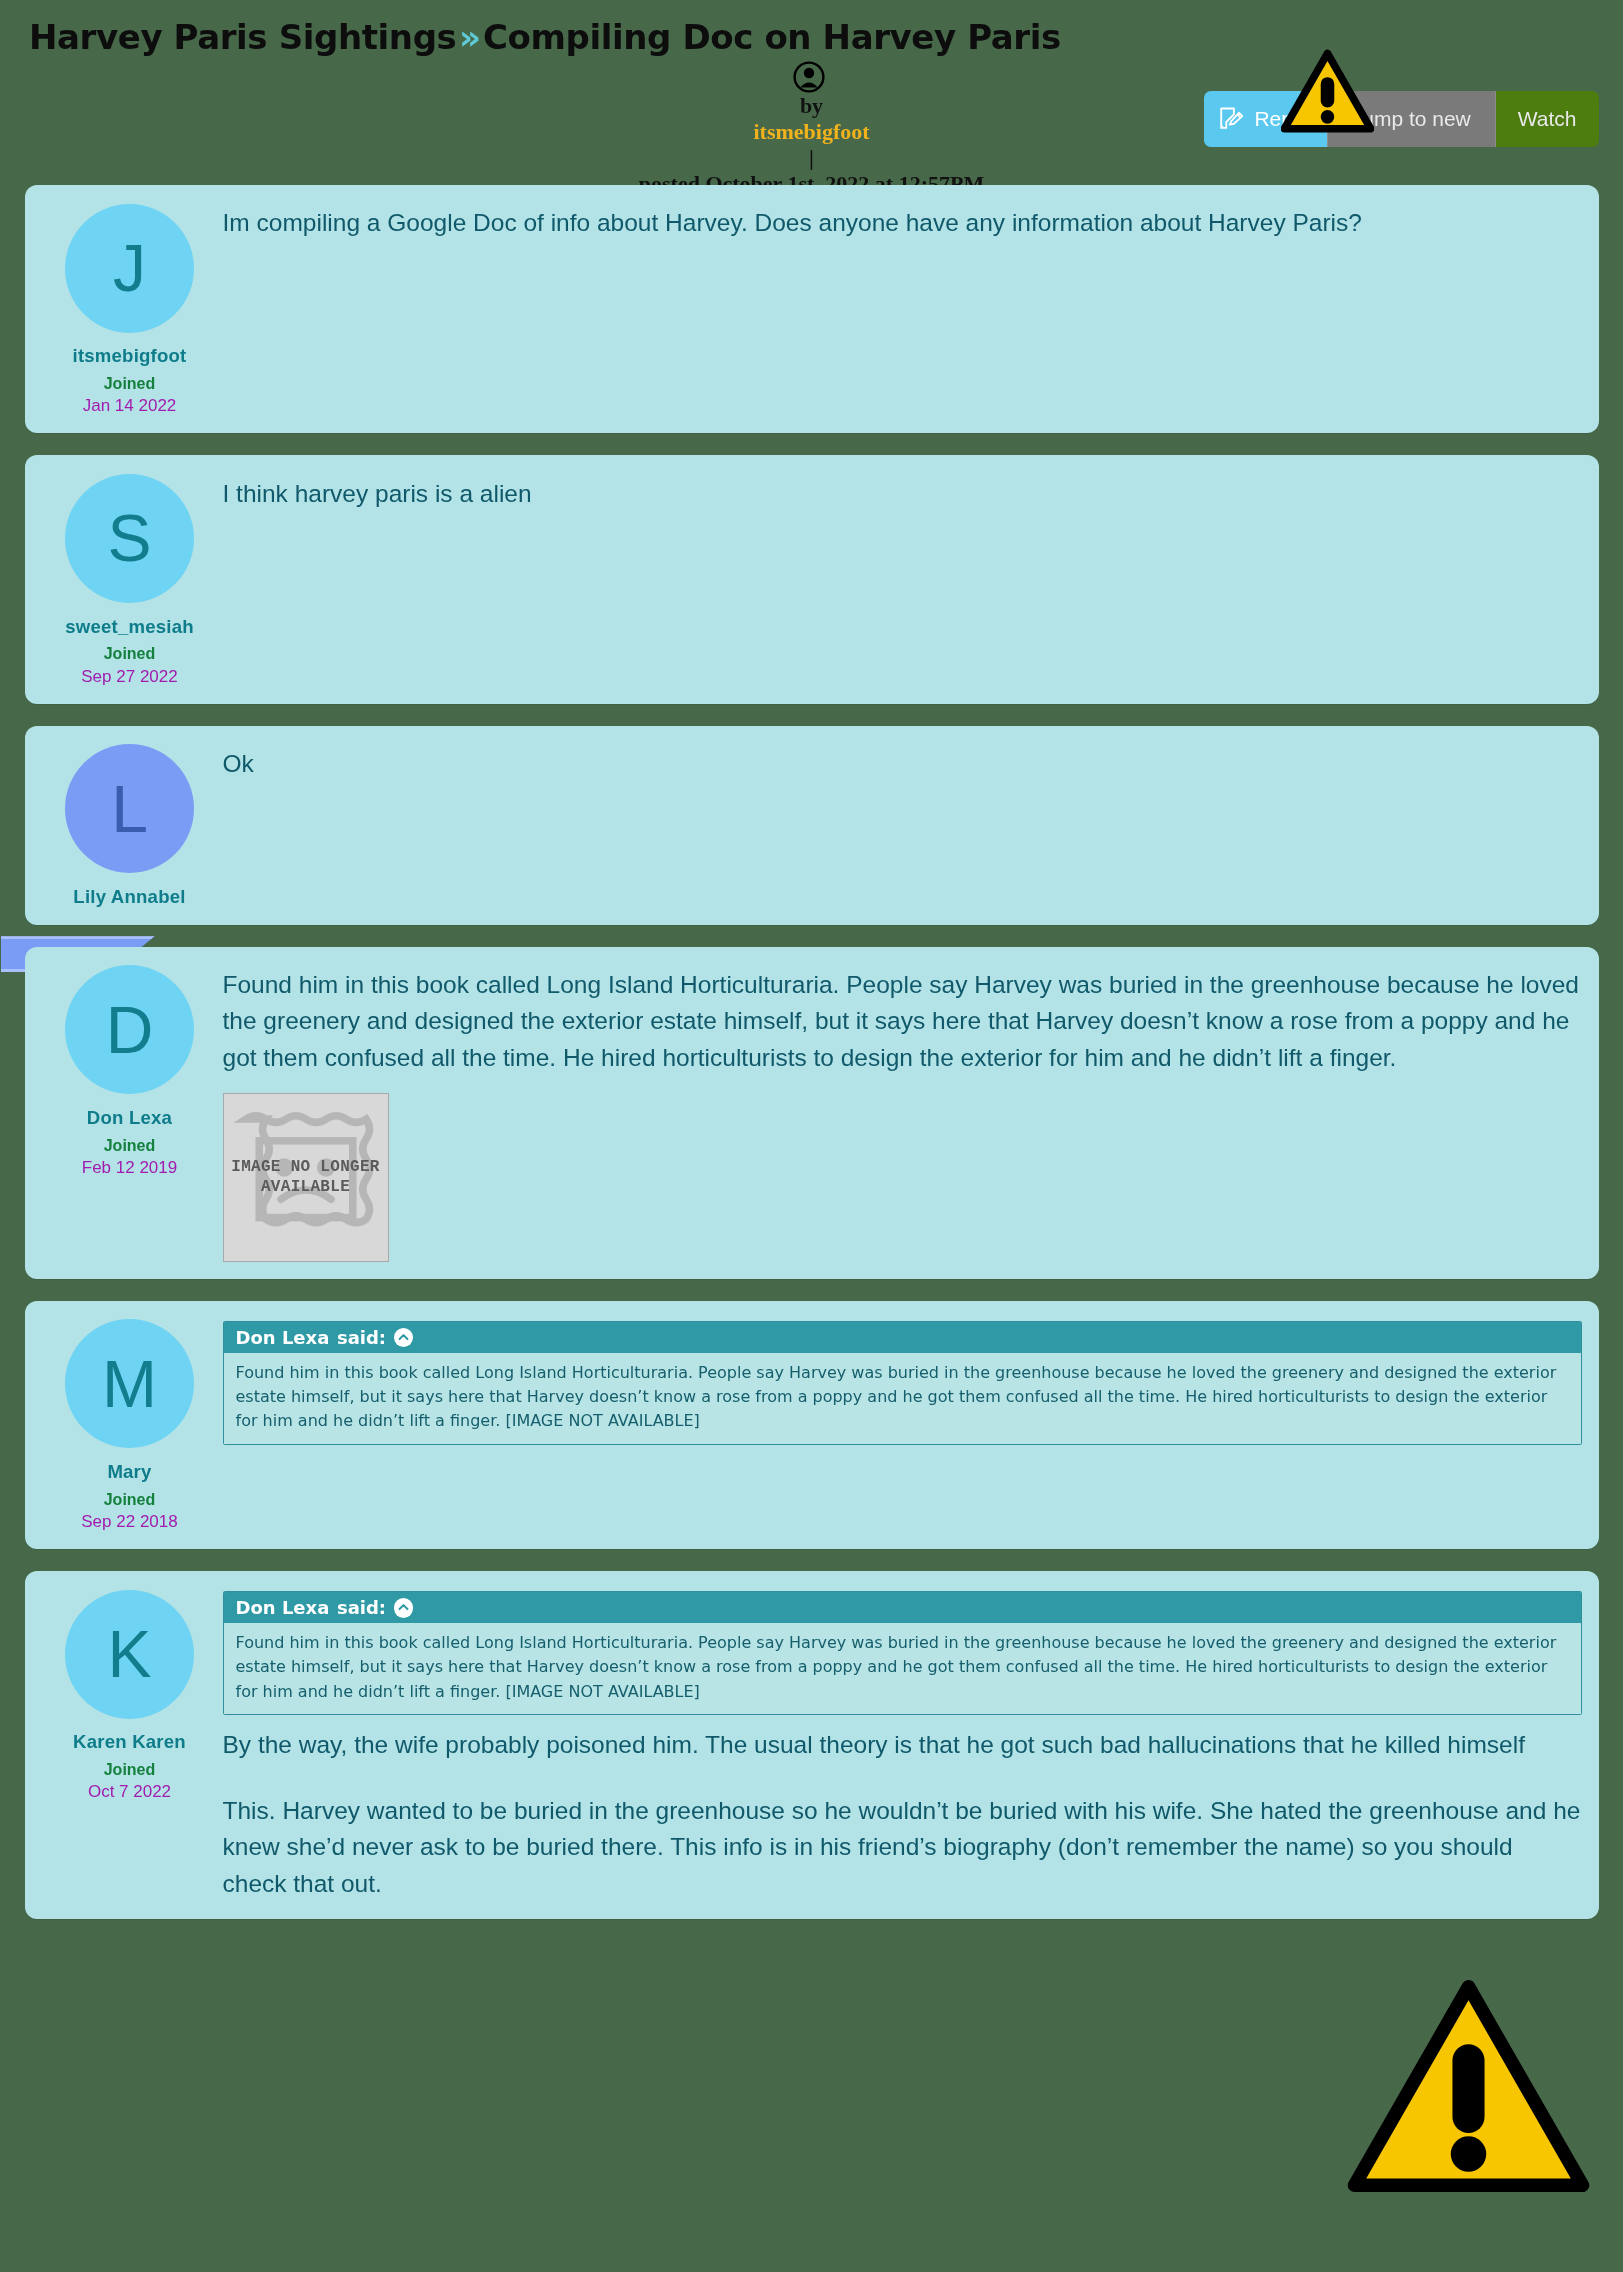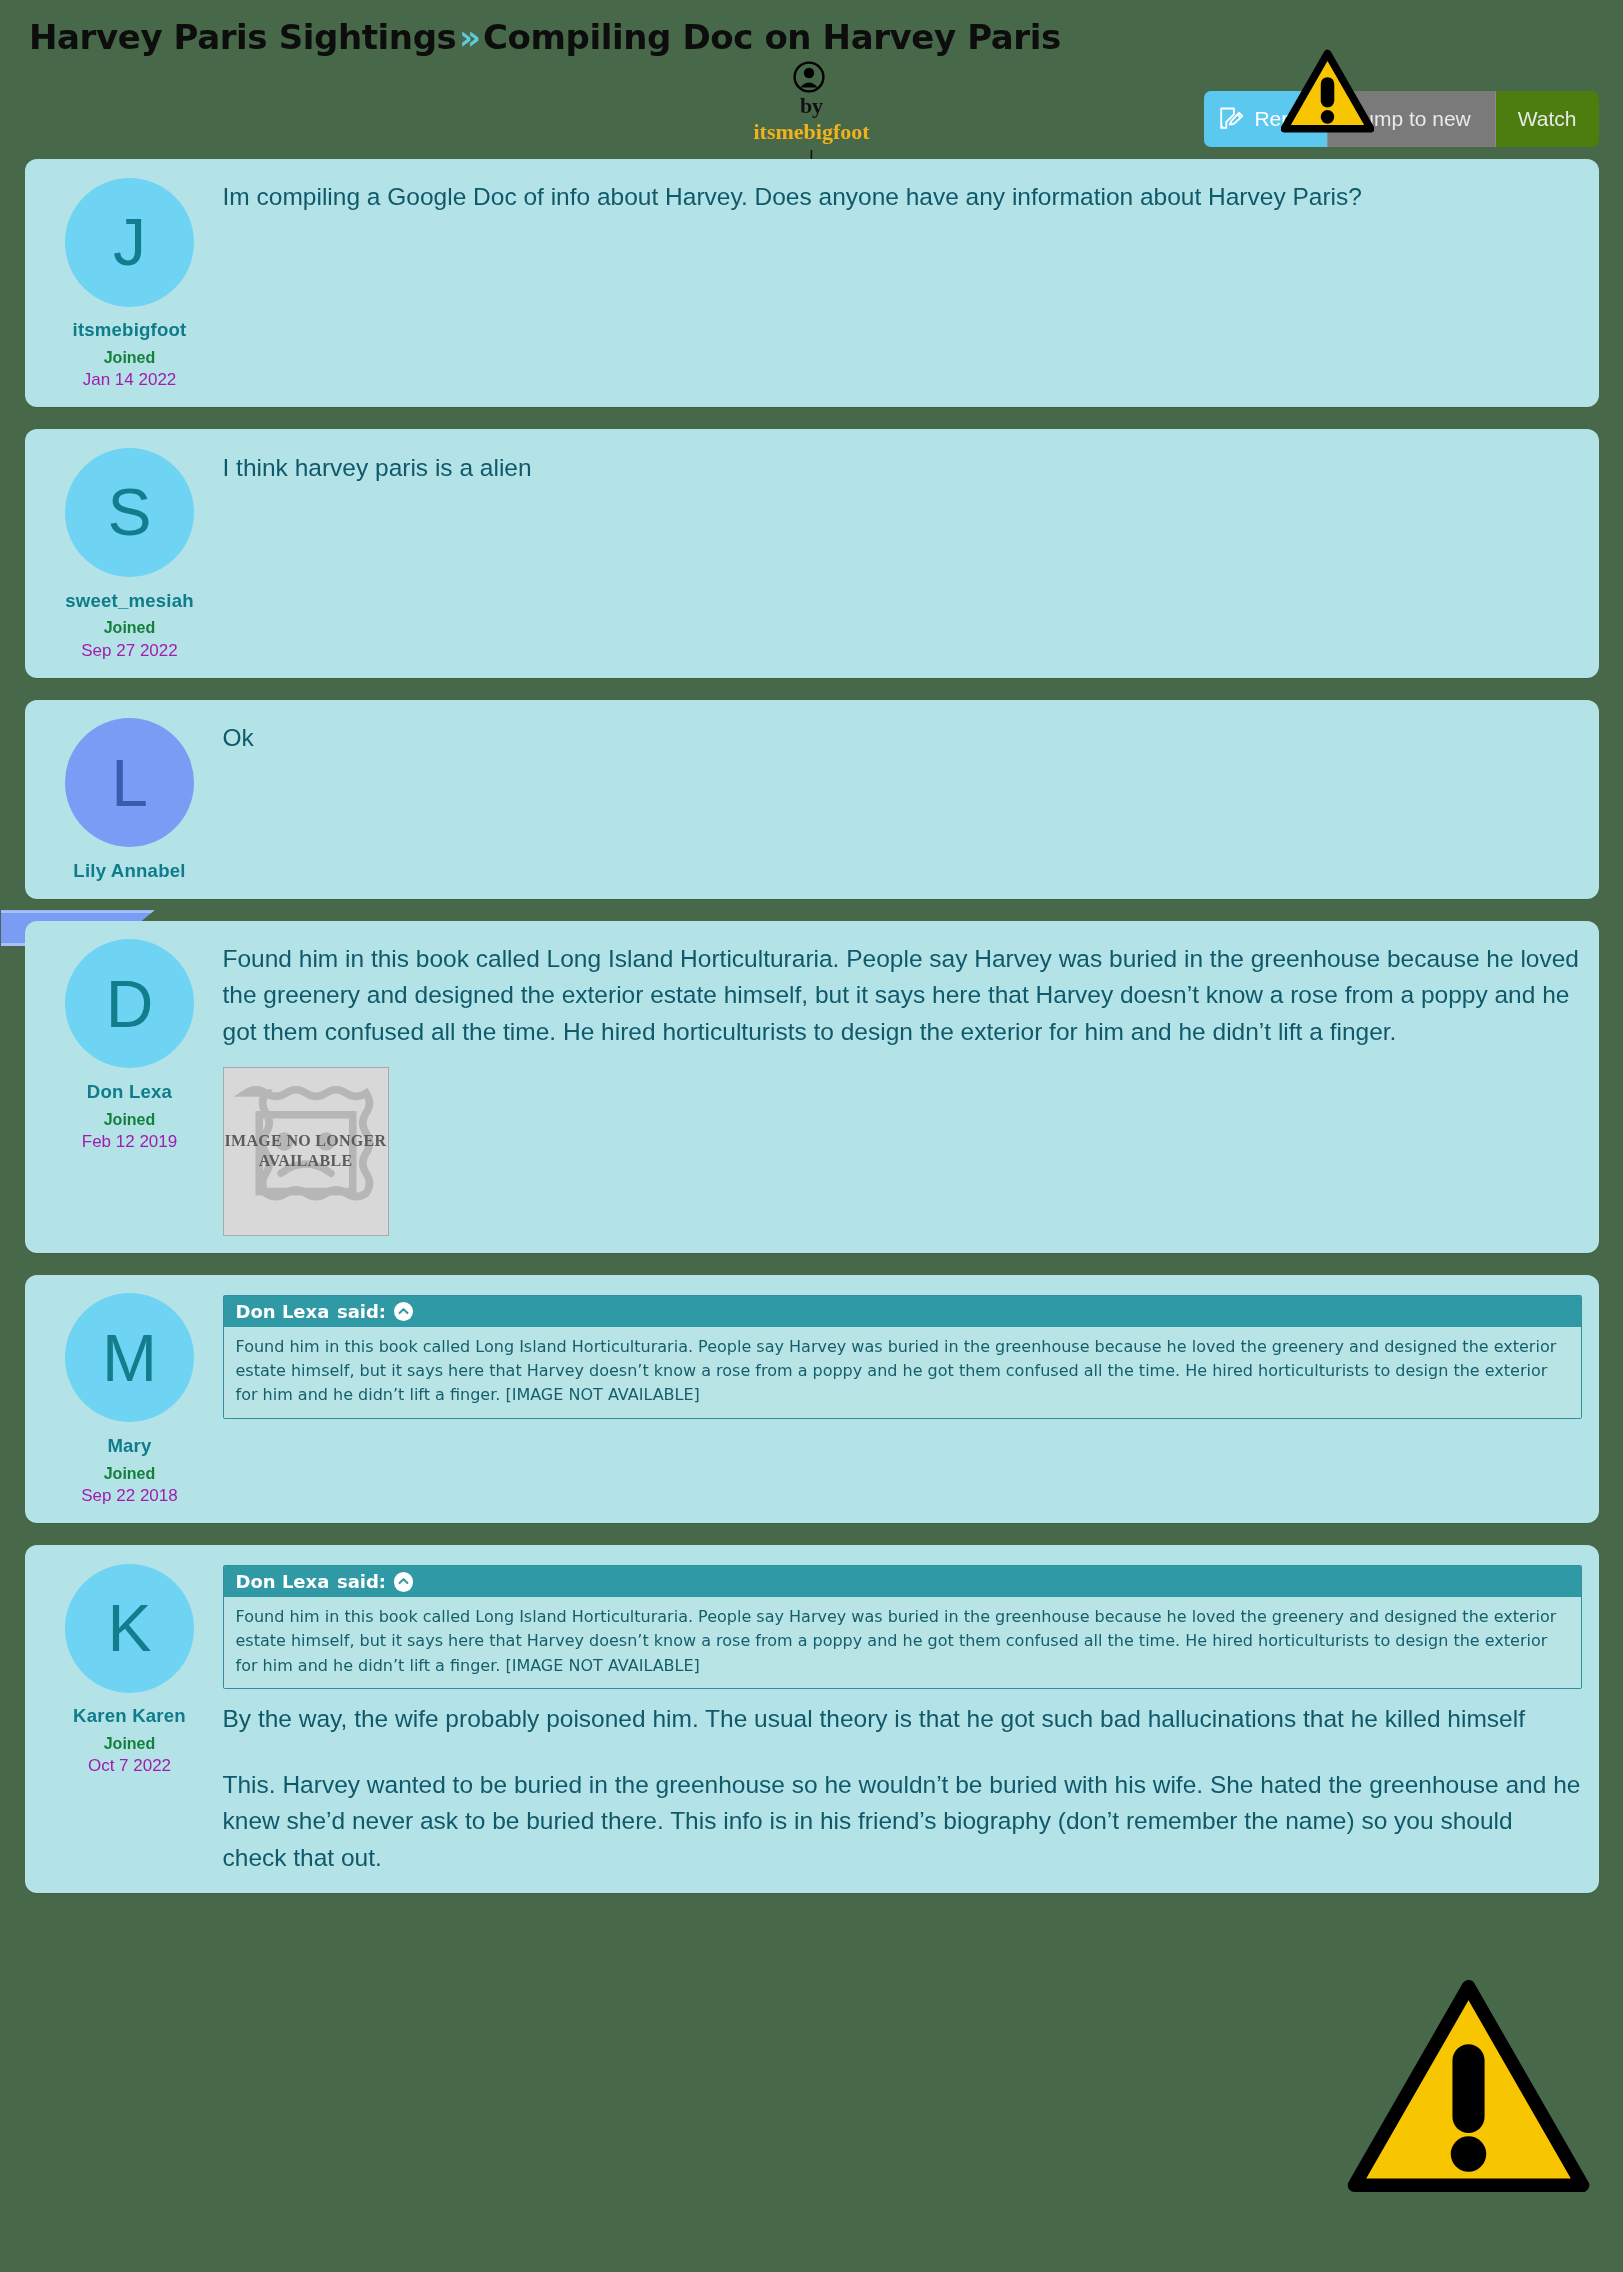--- a/index.html
+++ b/index.html
@@ -10,21 +10,21 @@
     background: #47694a;
     font-family: "Liberation Sans", sans-serif;
     overflow: hidden;
     position: relative;
   }
 
   
   .header {
     position: relative;
     padding: 20px 29px 8.5px 29px;
-    height: 159px;
+    height: 185px;
   }
   .thread-title {
     font-family: "DejaVu Sans", sans-serif;
     font-size: 34px;
     font-weight: bold;
     color: #0d0d0d;
     letter-spacing: -0.4px;
     white-space: nowrap;
     line-height: 1.05;
   }
@@ -231,21 +231,21 @@
     border: 1.7px solid #a9a9a9;
     position: relative;
     display: flex;
     align-items: center;
     justify-content: center;
   }
   .img-broken svg { position: absolute; inset: 0; width: 100%; height: 100%; }
   .img-broken-text {
     position: relative;
     z-index: 2;
-    font-family: Liberation Serif, serif;
+    font-family: Liberation Mono, monospace;
     font-size: 16px;
     font-weight: bold;
     color: #5b5b5b;
     text-align: center;
     line-height: 1.28;
     letter-spacing: 0.3px;
   }
 
   
   .warn {

